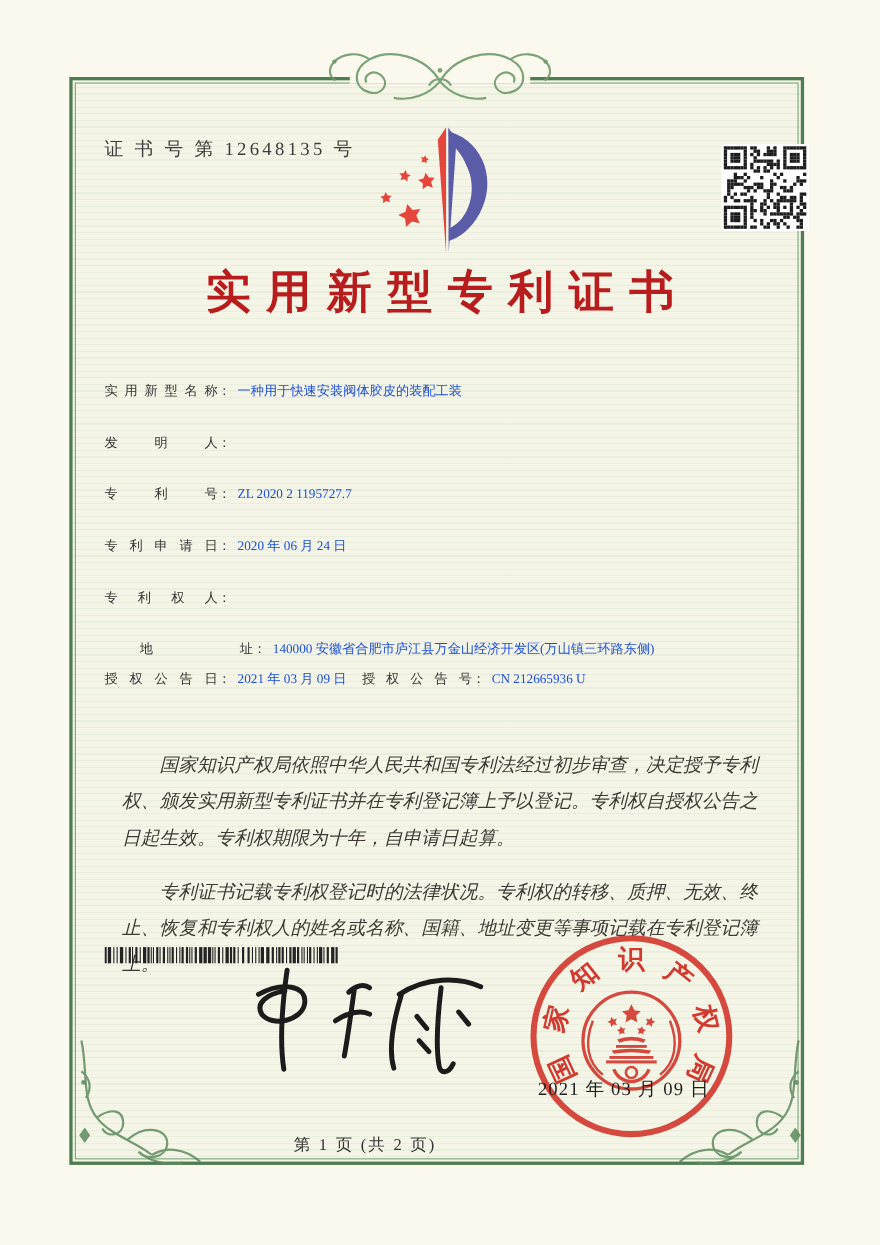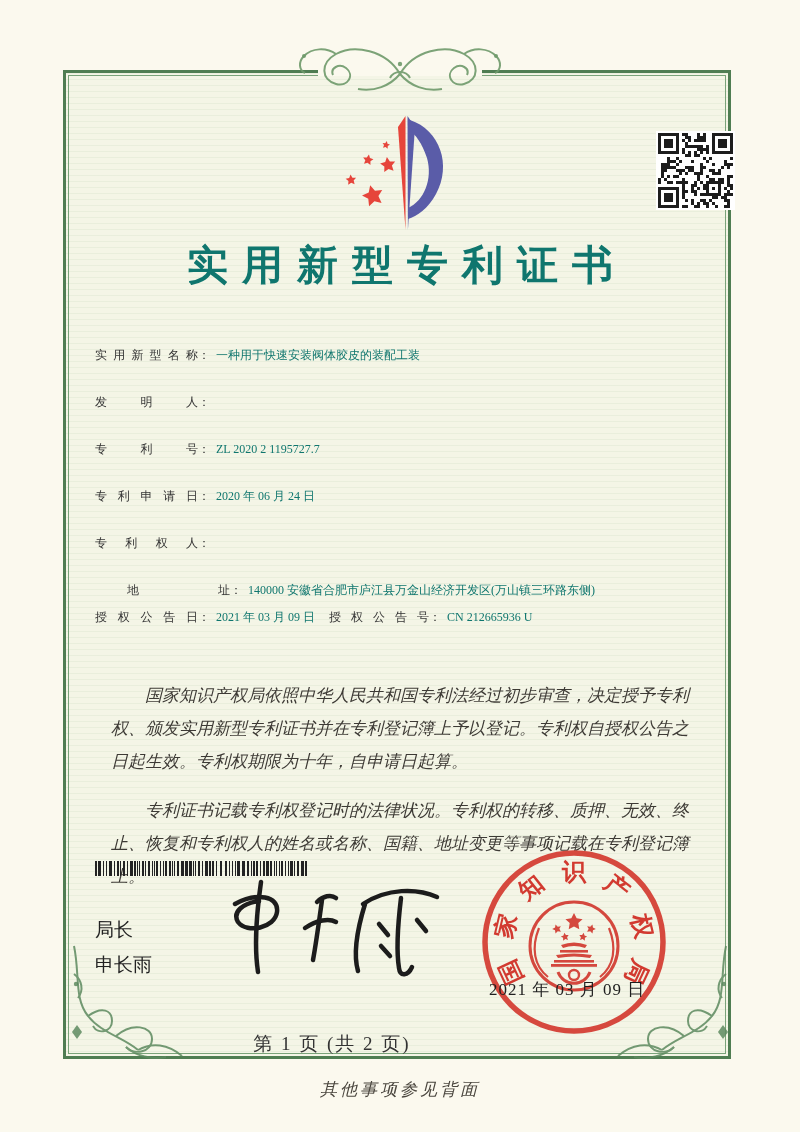--- a/index.html
+++ b/index.html
@@ -24,32 +24,32 @@
   }
   .frame::before{
     content:"";position:absolute;inset:2px;border:1px solid #7aa37a;pointer-events:none;
   }
   .abs{position:absolute;}
   .cert-no{
     left:95px;top:124px;font-size:17px;letter-spacing:3px;color:#3c3c3c;
   }
   .title{
     left:0;top:238px;width:800px;text-align:center;
-    font-size:41px;font-weight:700;letter-spacing:14px;color:#0f766e;
+    font-size:41px;font-weight:700;letter-spacing:14px;color:#b91c1c;
     text-indent:14px;
   }
   .fields{left:95px;top:341px;width:614px;font-size:12px;}
   .frow{display:flex;align-items:flex-start;line-height:29px;margin-bottom:18px;}
   .frow.addr{margin-bottom:-2px;margin-left:32px;}
   .flabel{
     display:inline-block;width:103px;flex:0 0 103px;
     text-align:justify;text-align-last:justify;color:#343434;
   }
   .colon{flex:0 0 auto;margin-right:6px;color:#343434;}
-  .fvalue{flex:1 1 auto;color:#0f766e;}
+  .fvalue{flex:1 1 auto;color:#1d4ed8;}
   .pair2{display:flex;margin-left:14px;}
   .pair2 .flabel{width:100px;flex:0 0 100px;}
   .paras{
     left:95px;top:663px;width:614px;
     font-size:17px;line-height:33px;
     font-style:italic;color:#3d3a35;
   }
   .paras p{margin:16px;text-indent:2em;}
   .barcode{left:95px;top:861px;width:218px;height:15px;}
   .officials{left:95px;top:912px;font-family:"Liberation Sans","DejaVu Sans",sans-serif;
@@ -58,21 +58,21 @@
   .seal{left:478px;top:846px;width:192px;height:192px;}
   .seal .ring-char{
     position:absolute;font-size:24px;font-weight:700;color:#d23a30;
     transform-origin:center center;
     font-family:"Liberation Serif","DejaVu Serif",serif;
   }
   .seal-date{
     left:489px;top:978px;font-size:17px;letter-spacing:1px;color:#1f1f1f;z-index:5;
   }
   .page-num{
-    left:0;top:1031px;width:664px;text-align:center;font-size:19px;color:#333;letter-spacing:2px;
+    left:0;top:1031px;width:664px;text-align:center;font-size:15px;color:#333;letter-spacing:2px;
   }
   .back-note{
     left:0;top:1078px;width:800px;text-align:center;font-size:17px;
     font-style:italic;color:#4a463e;letter-spacing:3px;
   }
   .deco{pointer-events:none;}
 </style>
 </head>
 <body>
 
@@ -91,20 +91,21 @@
       <path d="M122,32 C132,44 148,50 164,47"></path>
       <path d="M112,36 C116,28 128,28 132,36"></path>
     </g>
     <g fill="#6f9a6b" opacity="0.9">
       <circle cx="26" cy="14" r="2"></circle>
         <circle cx="218" cy="14" r="2"></circle>
       <circle cx="122" cy="22" r="2.2"></circle>
     </g>
   </svg>
 
+  <div class="abs cert-no">证 书 号 第 12648135 号</div>
 
   <svg class="abs deco" style="left:338px;top:110px;" width="132" height="126" viewBox="0 0 132 126">
     <defs>
       <path id="star" d="M0,-1 L0.294,-0.405 0.951,-0.309 0.476,0.124 0.588,0.809 0,0.5 -0.588,0.809 -0.476,0.124 -0.951,-0.309 -0.294,-0.405 Z"></path>
     </defs>
     <g fill="#e6453b">
       <use href="#star" transform="translate(35,86) scale(11) rotate(-15)"></use>
       <use href="#star" transform="translate(50,55) scale(8) rotate(-8)"></use>
       <use href="#star" transform="translate(30,50) scale(5.5) rotate(10)"></use>
       <use href="#star" transform="translate(13,70) scale(5.5) rotate(-5)"></use>
@@ -513,24 +514,20 @@
         <rect x="186" y="0" width="2" height="15" fill="#232323"></rect>
         <rect x="190" y="0" width="1" height="15" fill="#232323"></rect>
         <rect x="193" y="0" width="1" height="15" fill="#232323"></rect>
         <rect x="195" y="0" width="3" height="15" fill="#232323"></rect>
         <rect x="199" y="0" width="1" height="15" fill="#232323"></rect>
         <rect x="202" y="0" width="2" height="15" fill="#232323"></rect>
         <rect x="206" y="0" width="3" height="15" fill="#232323"></rect>
         <rect x="210" y="0" width="2" height="15" fill="#232323"></rect>
       </svg></div>
 
-  <div class="abs officials">
-    <div>局长</div>
-    <div>申长雨</div>
-  </div>
 
   <svg class="abs deco signature" width="240" height="118" viewBox="0 0 240 118">
     <g stroke="#1c1c1c" stroke-width="4.5" fill="none" stroke-linecap="round" stroke-linejoin="round">
       <path d="M56,14 C52,42 49,78 53,104"></path>
       <path d="M30,36 C52,24 74,28 72,44 C70,60 42,66 33,54 C27,44 38,35 54,33"></path>
       <path d="M112,34 C118,28 126,26 131,30"></path>
       <path d="M117,32 C114,54 111,76 108,92"></path>
       <path d="M100,60 C112,52 124,50 131,54"></path>
       <path d="M158,36 C182,20 212,20 232,29"></path>
       <path d="M160,36 C152,62 148,86 153,103"></path>
@@ -597,15 +594,14 @@
       <path d="M8,30 C16,36 18,46 12,54"></path>
     </g>
     <g fill="#5d8a5f" opacity="0.85">
       <circle cx="10" cy="40" r="2.2"></circle>
       <path d="M6,88 l5,-7 5,7 -5,7 z"></path>
     </g>
   </svg>
 
   <div class="abs page-num">第 1 页 (共 2 页)</div>
 
-  <div class="abs back-note">其他事项参见背面</div>
 
 </div>
 
 </body></html>

